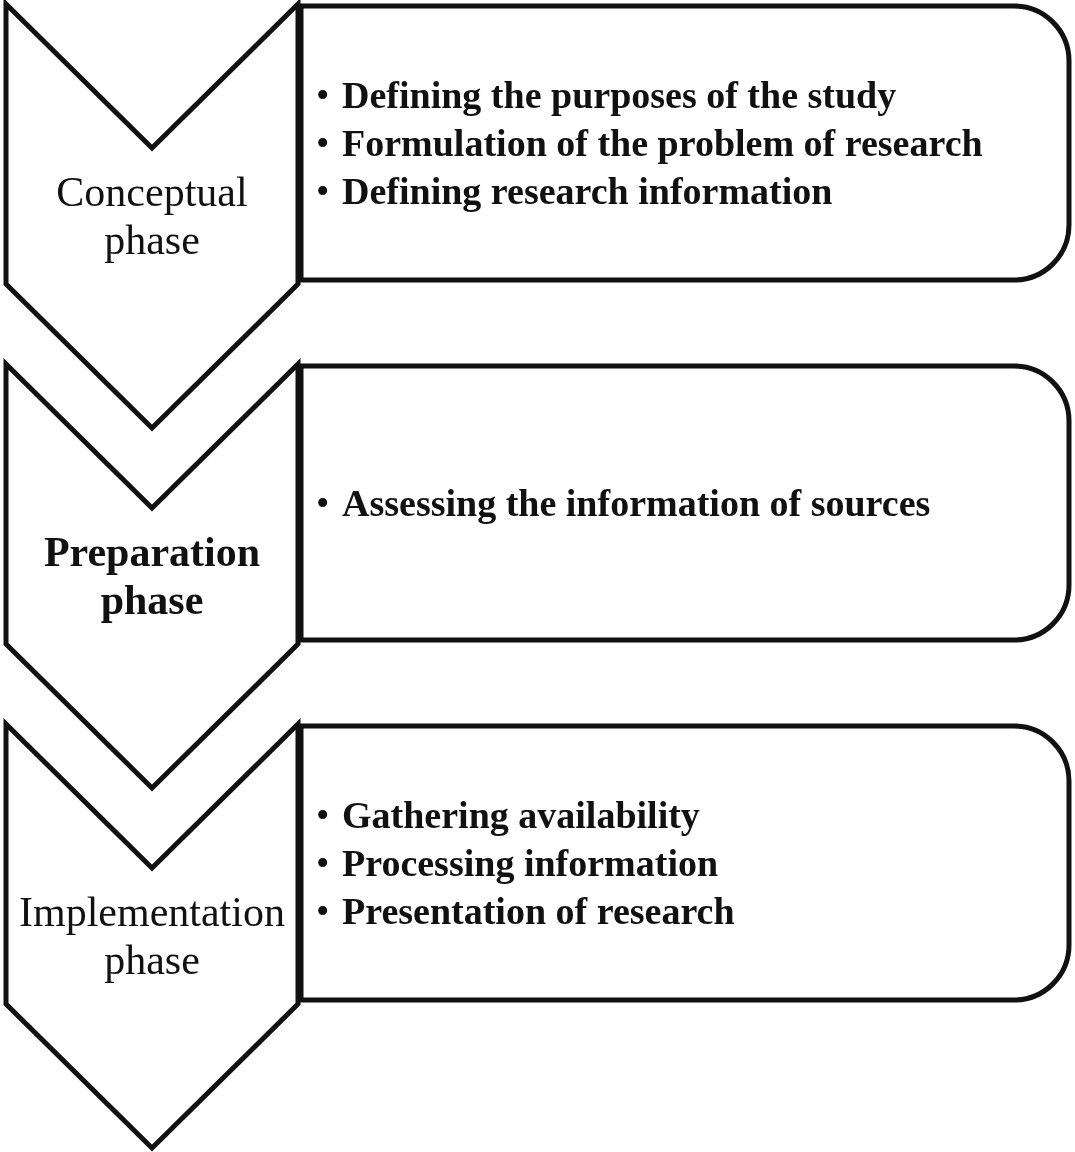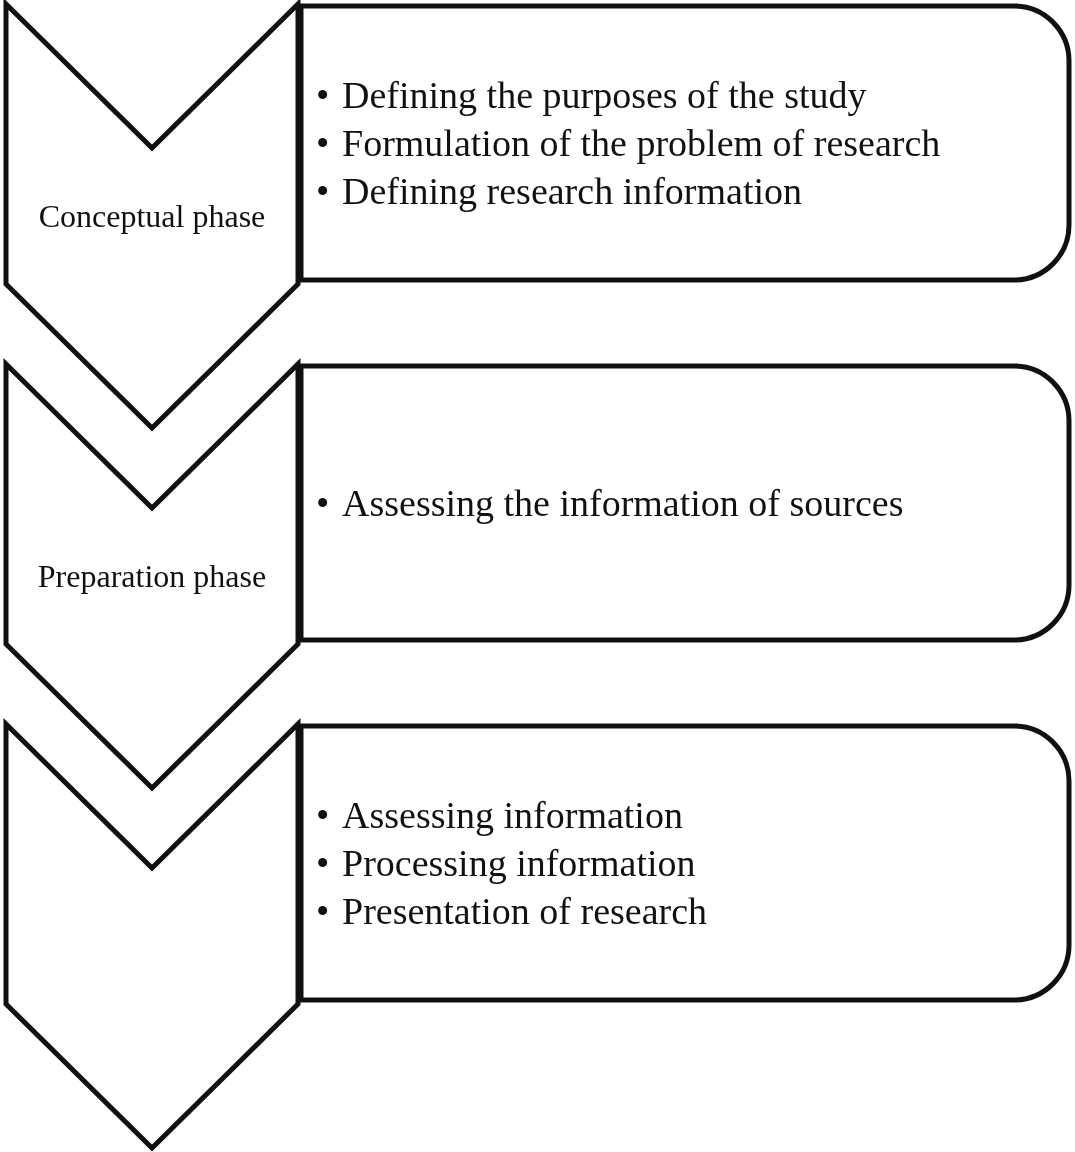--- a/index.html
+++ b/index.html
@@ -23,26 +23,26 @@
   }
   .chevron-label {
     position: absolute;
     left: 6px;
     width: 292px;
     height: 136px;
     display: flex;
     align-items: center;
     justify-content: center;
     text-align: center;
-    font-size: 32px;
+    font-size: 42px;
     line-height: 48px;
     color: #111111;
   }
   .label-1 { top: 148px; }
-  .label-2 { top: 508px; }
+  .label-2 { top: 508px; font-weight: bold; }
   .label-3 { top: 868px; }
   .box-text {
     position: absolute;
     left: 316px;
     width: 740px;
     height: 274px;
     display: flex;
     flex-direction: column;
     justify-content: center;
     font-size: 38px;
@@ -55,20 +55,21 @@
   .bullet-item {
     display: flex;
     align-items: baseline;
   }
   .bullet-dot {
     flex: 0 0 26px;
     width: 26px;
   }
   .bullet-label {
     flex: 1 1 auto;
+    font-weight: bold;
   }
 </style>
 </head>
 <body>
 
 <div class="canvas">
 
   <svg class="shapes-layer" width="1075" height="1152" viewBox="0 0 1075 1152">
 
     <polygon points="6,4 152,148 298,4 298,284 152,428 6,284" fill="#ffffff" stroke="#111111" stroke-width="5" stroke-linejoin="miter"></polygon>
@@ -79,20 +80,21 @@
 
     <path d="M 301,6 L 1014,6 A 55,55 0 0 1 1069,61 L 1069,225 A 55,55 0 0 1 1014,280 L 301,280 Z" fill="#ffffff" stroke="#111111" stroke-width="5"></path>
 
     <path d="M 301,366 L 1014,366 A 55,55 0 0 1 1069,421 L 1069,585 A 55,55 0 0 1 1014,640 L 301,640 Z" fill="#ffffff" stroke="#111111" stroke-width="5"></path>
 
     <path d="M 301,726 L 1014,726 A 55,55 0 0 1 1069,781 L 1069,945 A 55,55 0 0 1 1014,1000 L 301,1000 Z" fill="#ffffff" stroke="#111111" stroke-width="5"></path>
   </svg>
 
   <div class="chevron-label label-1">Conceptual phase</div>
   <div class="chevron-label label-2">Preparation phase</div>
+  <div class="chevron-label label-3">Implementation phase</div>
 
   <div class="box-text box-1">
     <div class="bullet-item">
       <span class="bullet-dot">•</span>
       <span class="bullet-label">Defining the purposes of the study</span>
     </div>
     <div class="bullet-item">
       <span class="bullet-dot">•</span>
       <span class="bullet-label">Formulation of the problem of research</span>
     </div>
@@ -105,21 +107,21 @@
   <div class="box-text box-2">
     <div class="bullet-item">
       <span class="bullet-dot">•</span>
       <span class="bullet-label">Assessing the information of sources</span>
     </div>
   </div>
 
   <div class="box-text box-3">
     <div class="bullet-item">
       <span class="bullet-dot">•</span>
-      <span class="bullet-label">Assessing information</span>
+      <span class="bullet-label">Gathering availability</span>
     </div>
     <div class="bullet-item">
       <span class="bullet-dot">•</span>
       <span class="bullet-label">Processing information</span>
     </div>
     <div class="bullet-item">
       <span class="bullet-dot">•</span>
       <span class="bullet-label">Presentation of research</span>
     </div>
   </div>

